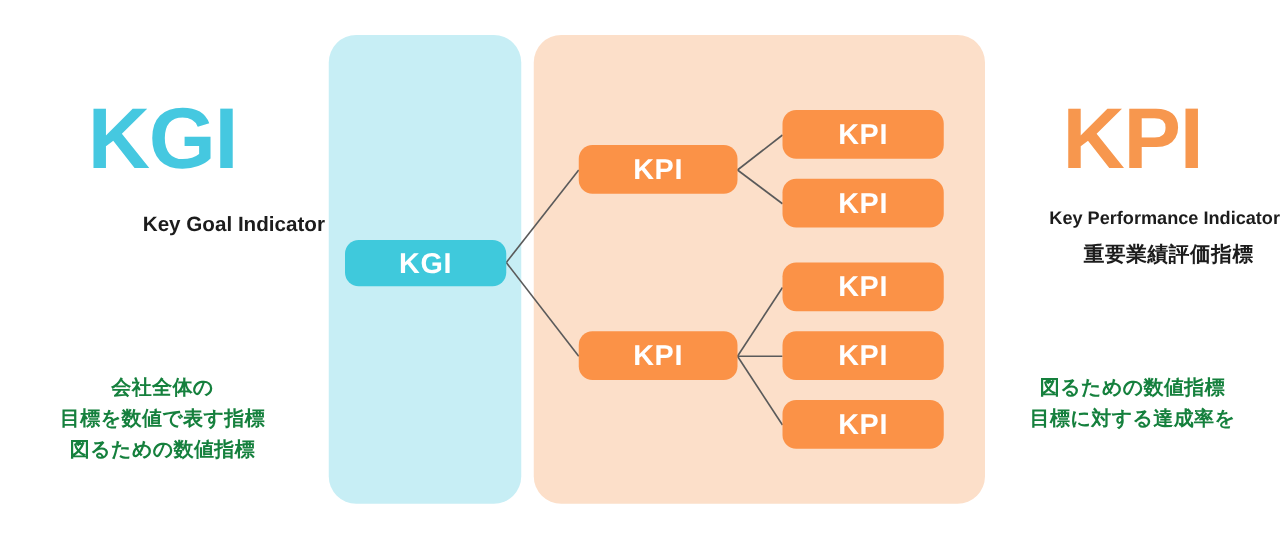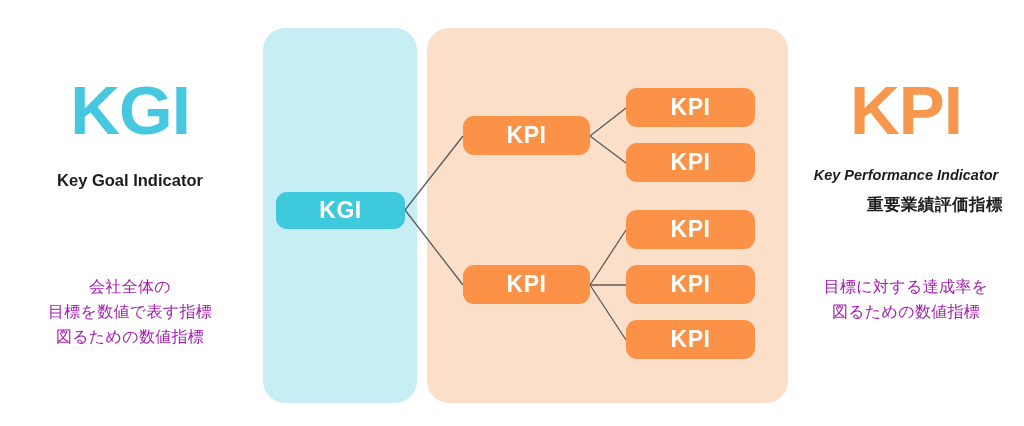--- a/index.html
+++ b/index.html
@@ -24,43 +24,45 @@
   }
   .big-kgi { color: #45c8e0; }
   .big-kpi { color: #f7974e; }
 
   .en-name {
     font-weight: 700;
     font-size: 16.5px;
     color: #1c1c1c;
     line-height: 1.2;
     white-space: nowrap;
+    text-align: right;
   }
   .jp-name {
     font-weight: 700;
     font-size: 16.5px;
     color: #1c1c1c;
     line-height: 1.35;
     letter-spacing: 0.5px;
   }
   .desc {
-    font-weight: 400;
+    font-weight: 700;
     font-size: 16px;
-    color: #a21caf;
+    color: #15803d;
     line-height: 1.55;
     letter-spacing: 0.3px;
+    margin-top: 24px;
   }
 
   .side-left .big-acronym  { position: absolute; top: 76px;  left: 0; width: 100%; }
   .side-left .en-name      { position: absolute; top: 171px; left: 0; width: 100%; }
   .side-left .jp-name      { position: absolute; top: 196px; left: 0; width: 100%; }
   .side-left .desc         { position: absolute; top: 275px; left: 0; width: 100%; }
 
   .side-right .big-acronym { position: absolute; top: 76px;  left: 0; width: 100%; }
-  .side-right .en-name     { position: absolute; top: 167px; left: 0; width: 100%; font-size: 14.5px; font-style: italic;}
+  .side-right .en-name     { position: absolute; top: 167px; left: 0; width: 100%; font-size: 14.5px;}
   .side-right .jp-name     { position: absolute; top: 193px; left: 0; width: 100%; margin-left: 29px; }
   .side-right .desc        { position: absolute; top: 275px; left: 0; width: 100%; }
 
   
   .panel { position: absolute; border-radius: 22px; }
   .panel-kgi { left: 263px; top: 28px; width: 154px; height: 375px; background: #c7eef5; }
   .panel-kpi { left: 427px; top: 28px; width: 361px; height: 375px; background: #fcdfc9; }
 
   
   .links { position: absolute; left: 0; top: 0; width: 1024px; height: 426px; }
@@ -128,18 +130,18 @@
   <div class="node node-kpi n-leaf2">KPI</div>
   <div class="node node-kpi n-leaf3">KPI</div>
   <div class="node node-kpi n-leaf4">KPI</div>
   <div class="node node-kpi n-leaf5">KPI</div>
 
   <div class="side side-right">
     <div class="big-acronym big-kpi">KPI</div>
     <div class="en-name">Key Performance Indicator</div>
     <div class="jp-name">重要業績評価指標</div>
     <div class="desc">
+      <div>図るための数値指標</div>
       <div>目標に対する達成率を</div>
-      <div>図るための数値指標</div>
     </div>
   </div>
 
 </div>
 
 </body></html>

